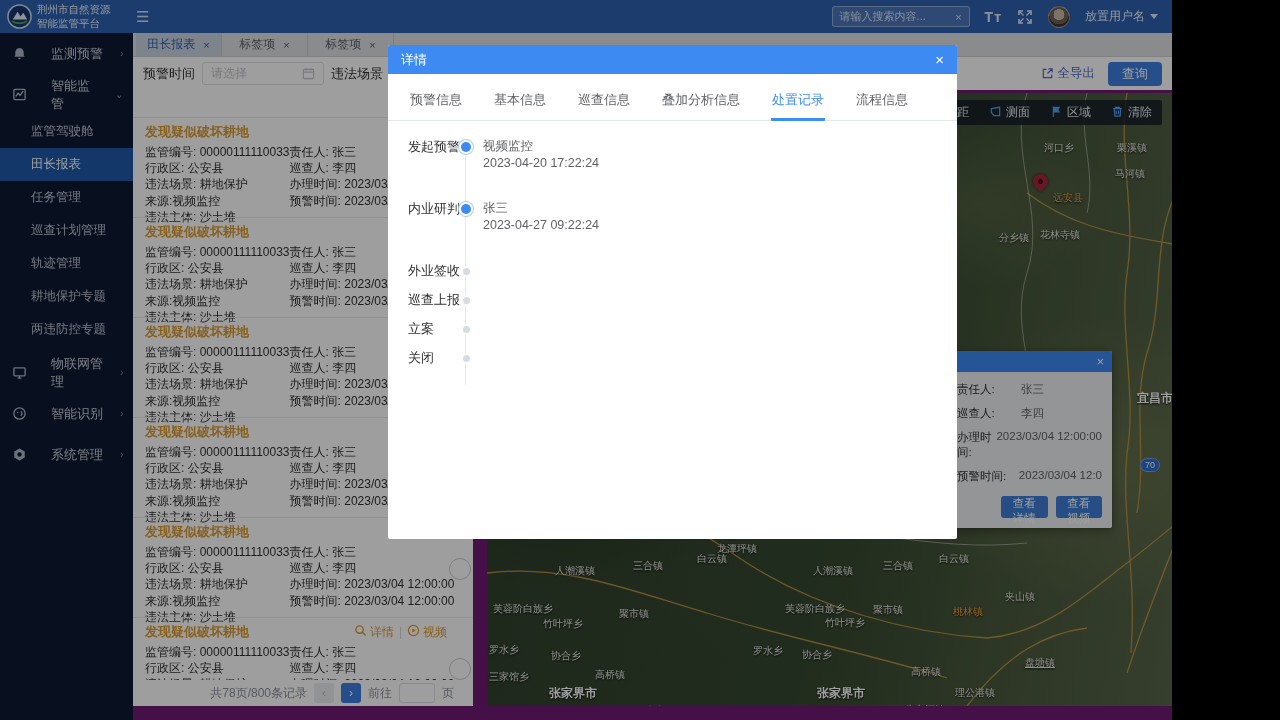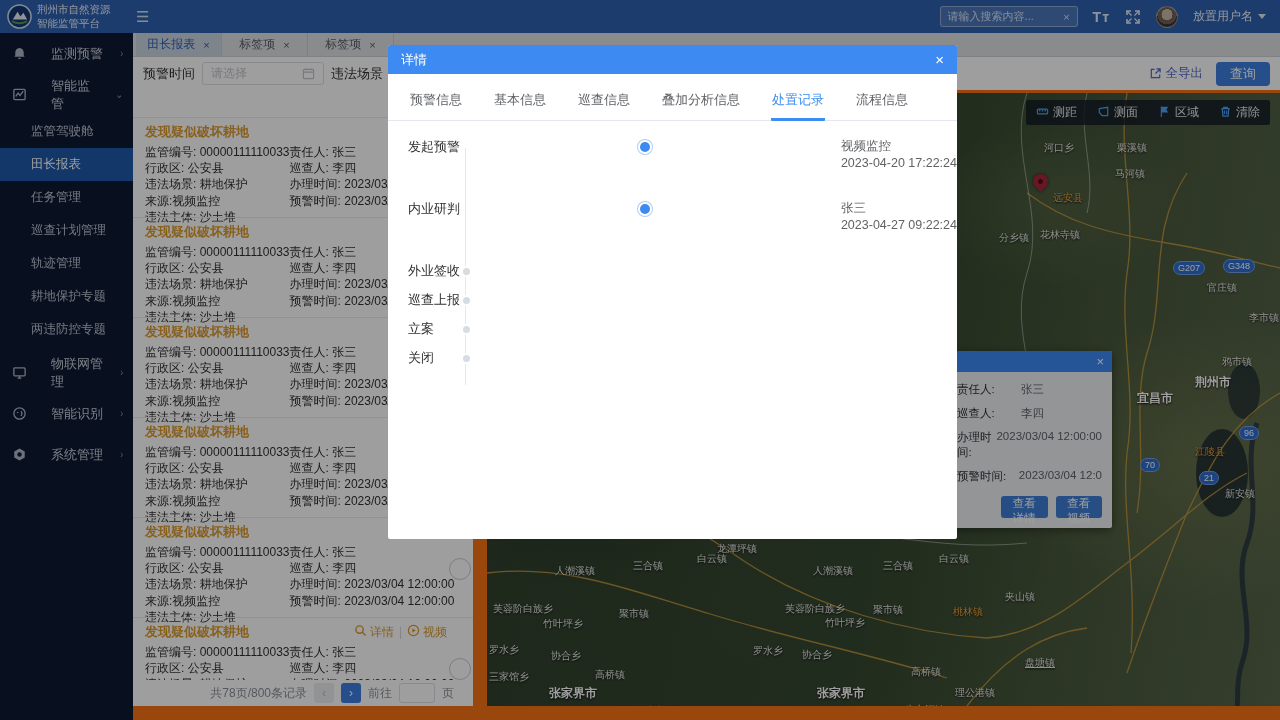--- a/index.html
+++ b/index.html
@@ -1,18 +1,18 @@
 <!DOCTYPE html>
 <html><head>
 <meta charset="utf-8">
 <style>
   * { margin:0; padding:0; box-sizing:border-box; }
   html,body { width:1280px; height:720px; overflow:hidden; background:#000; }
   body { font-family:"Liberation Sans","DejaVu Sans",sans-serif; }
-  .app { position:relative; width:1280px; height:720px; background:#f97316; overflow:hidden; }
+  .app { position:relative; width:1172px; height:720px; background:#701a75; overflow:hidden; }
 
   
   .header { position:absolute; top:0; left:0; right:0; height:33px; background:#2e62b1; display:flex; align-items:center; color:#fff; z-index:5; }
   .logo-wrap { width:128px; display:flex; align-items:center; padding-left:7px; }
   .logo-badge { width:25px; height:25px; flex:0 0 25px; }
   .logo-text { margin-left:5px; font-size:10.5px; line-height:1.25; color:#eaf1fb; white-space:nowrap; }
   .hamburger { margin-left:8px; color:#cfe0f5; font-size:15px; cursor:pointer; }
   .header-right { margin-left:auto; display:flex; align-items:center; gap:15px; padding-right:14px; }
   .search-box { width:138px; height:21px; background:rgba(255,255,255,.14); border:1px solid rgba(255,255,255,.38); border-radius:3px; display:flex; align-items:center; padding:0 7px; font-size:11px; color:#d7e2f5; }
   .search-box .clear { margin-left:auto; font-size:11px; color:#cfe0f5; }
@@ -102,21 +102,21 @@
   .mask { position:absolute; inset:0; background:rgba(0,0,0,.38); z-index:20; }
   .modal { position:absolute; left:388px; top:45px; width:569px; height:494px; background:#fff; z-index:30; border-radius:2px; }
   .modal-head { height:29px; background:#3d8af2; color:#fff; display:flex; align-items:center; padding:0 13px; font-size:13px; border-radius:2px 2px 0 0; }
   .modal-head .x { margin-left:auto; font-size:15px; cursor:pointer; }
   .modal-tabs { display:flex; gap:30px; padding:0 21px; margin-top:9px; border-bottom:1px solid #e4e7ed; }
   .mtab { font-size:13px; color:#606266; padding:8px 1px 9px; cursor:pointer; border-bottom:3px solid transparent; margin-bottom:-1px; }
   .mtab.active { color:#3d8ef2; border-bottom-color:#3d8ef2; border-radius:1px; }
   .timeline { position:relative; padding:17px 0 0 20px; }
   .timeline::before { content:""; position:absolute; left:77px; top:27px; height:237px; width:1px; background:#e4e7ed; }
   .trow { display:flex; align-items:flex-start; position:relative; }
-  .trow.big { height:62px;justify-content:space-between; }
+  .trow.big { height:62px; }
   .trow.small { height:29px; }
   .tlabel { width:52px; font-size:13px; color:#303133; line-height:17px; }
   .dotwrap { width:12px; display:flex; justify-content:center; margin:0 0 0 0; padding-top:4px; }
   .dot { width:10px; height:10px; border-radius:50%; background:#3d8af2; box-shadow:0 0 0 2px #fff,0 0 0 3px #aecff5; }
   .dot.off { width:7px; height:7px; background:#d7dbe2; box-shadow:0 0 0 2px #fff; margin-top:2px; }
   .tcontent { margin-left:11px; font-size:12.5px; color:#606266; line-height:17px; }
 </style>
 </head>
 <body>
 

